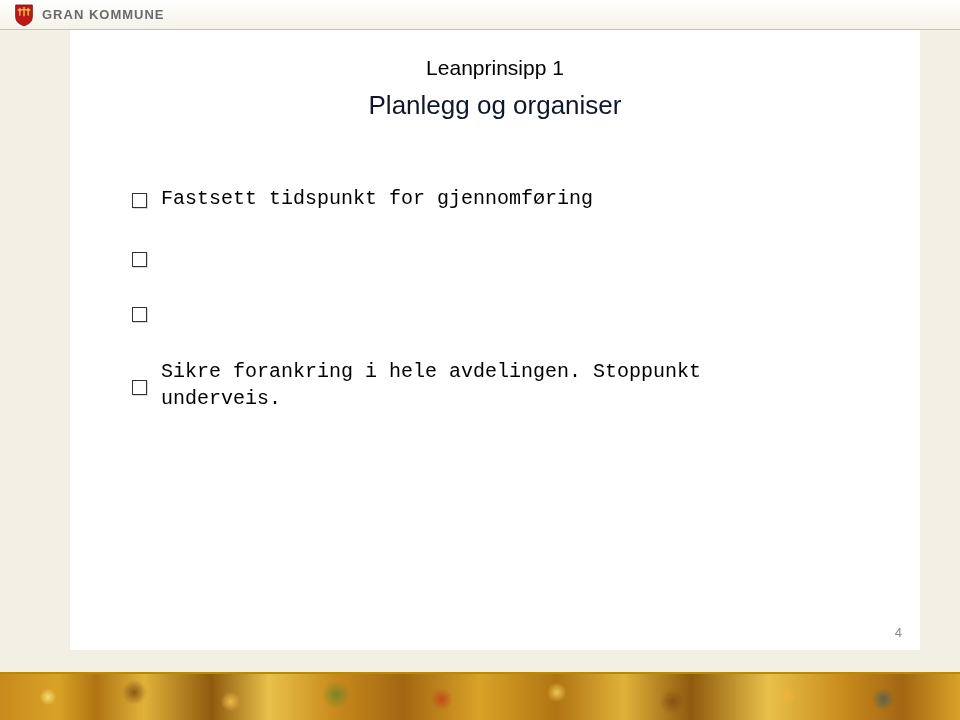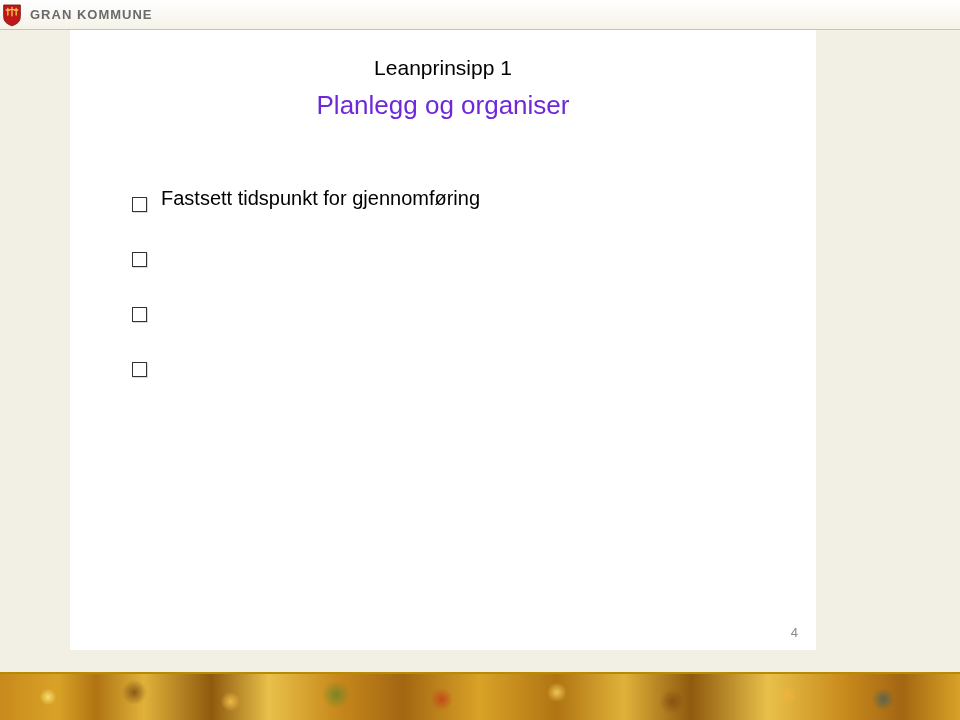--- a/index.html
+++ b/index.html
@@ -7,76 +7,77 @@
   body { background: #f2efe4; }
 
   
   .header {
     position: relative;
     height: 30px;
     background: linear-gradient(#ffffff, #f5f2e8);
     border-bottom: 1px solid #c9c4b0;
     display: flex;
     align-items: center;
-    padding-left: 2px;
+    padding-left: 14px;
   }
   .shield {
     width: 20px;
     height: 24px;
     margin-right: 8px;
   }
   .brand {
     font-size: 13px;
     letter-spacing: 1px;
     color: #6a6a6a;
     font-weight: bold;
   }
 
   
   .slide {
     position: absolute;
     top: 30px;
     left: 70px;
-    width: 746px;
+    width: 850px;
     height: 620px;
     background: #ffffff;
   }
 
   .overline {
     position: absolute;
     top: 26px;
     left: 0;
     width: 100%;
     text-align: center;
     font-size: 21px;
     color: #000;
   }
   .title {
     position: absolute;
     top: 60px;
     left: 0;
     width: 100%;
     text-align: center;
     font-size: 26px;
-    color: #6d28d9;
+    color: #0f172a;
   }
 
   .bullets {
     position: absolute;
     top: 155px;
     left: 62px;
     width: 690px;
   }
   .bullet {
     display: flex;
-    align-items: flex-end;
+    align-items: center;
     margin-bottom: 36px;
     font-size: 20px;
     color: #000;
     line-height: 1.35;
+    font-family: Liberation Mono, monospace;
   }
   .box {
     width: 15px;
     height: 15px;
     border: 1.5px solid #333;
     margin-top: 4px;
     margin-right: 14px;
     flex-shrink: 0;
     box-shadow: 1px 1px 0 rgba(0,0,0,0.15);
   }
@@ -141,19 +142,20 @@
       <span>Fastsett tidspunkt for gjennomføring</span>
     </div>
     <div class="bullet">
       <span class="box"></span>
     </div>
     <div class="bullet">
       <span class="box"></span>
     </div>
     <div class="bullet">
       <span class="box"></span>
+      <span>Sikre forankring i hele avdelingen. Stoppunkt underveis.</span>
     </div>
   </div>
 
   <div class="pagenum">4</div>
 </div>
 
 <div class="footer-strip"></div>
 
 </body></html>

